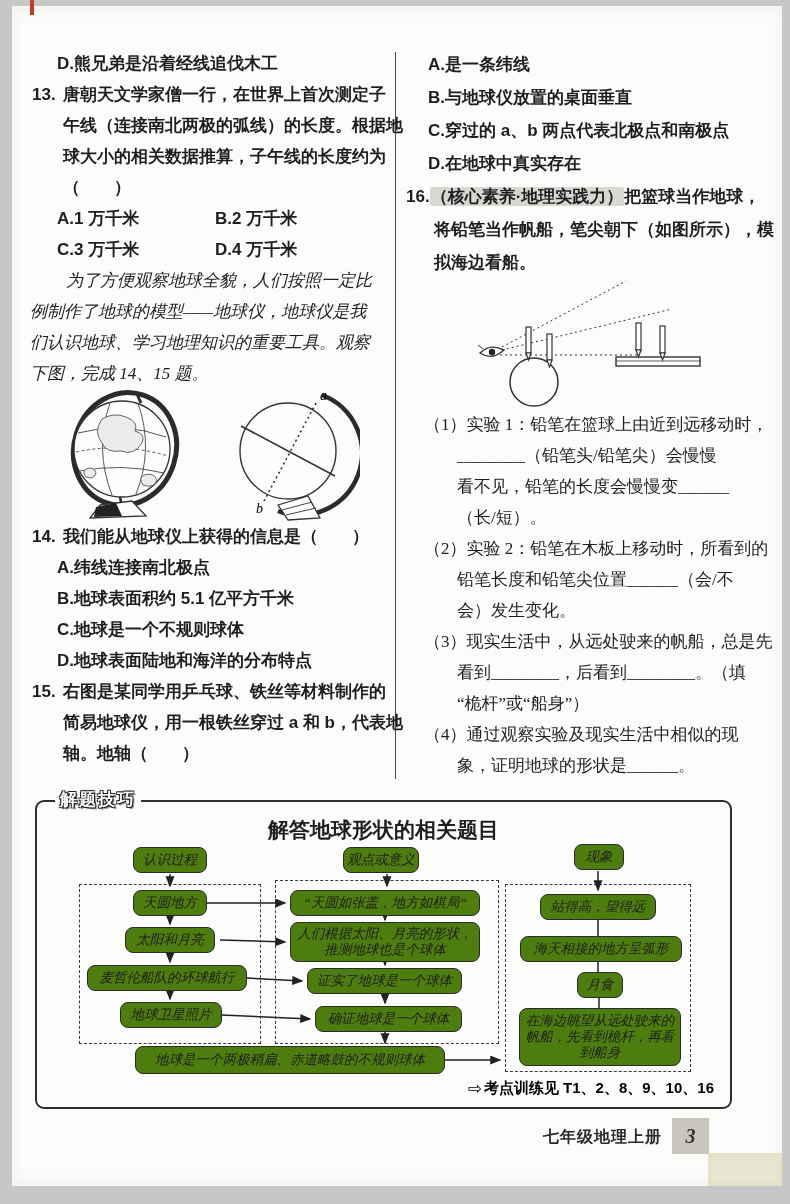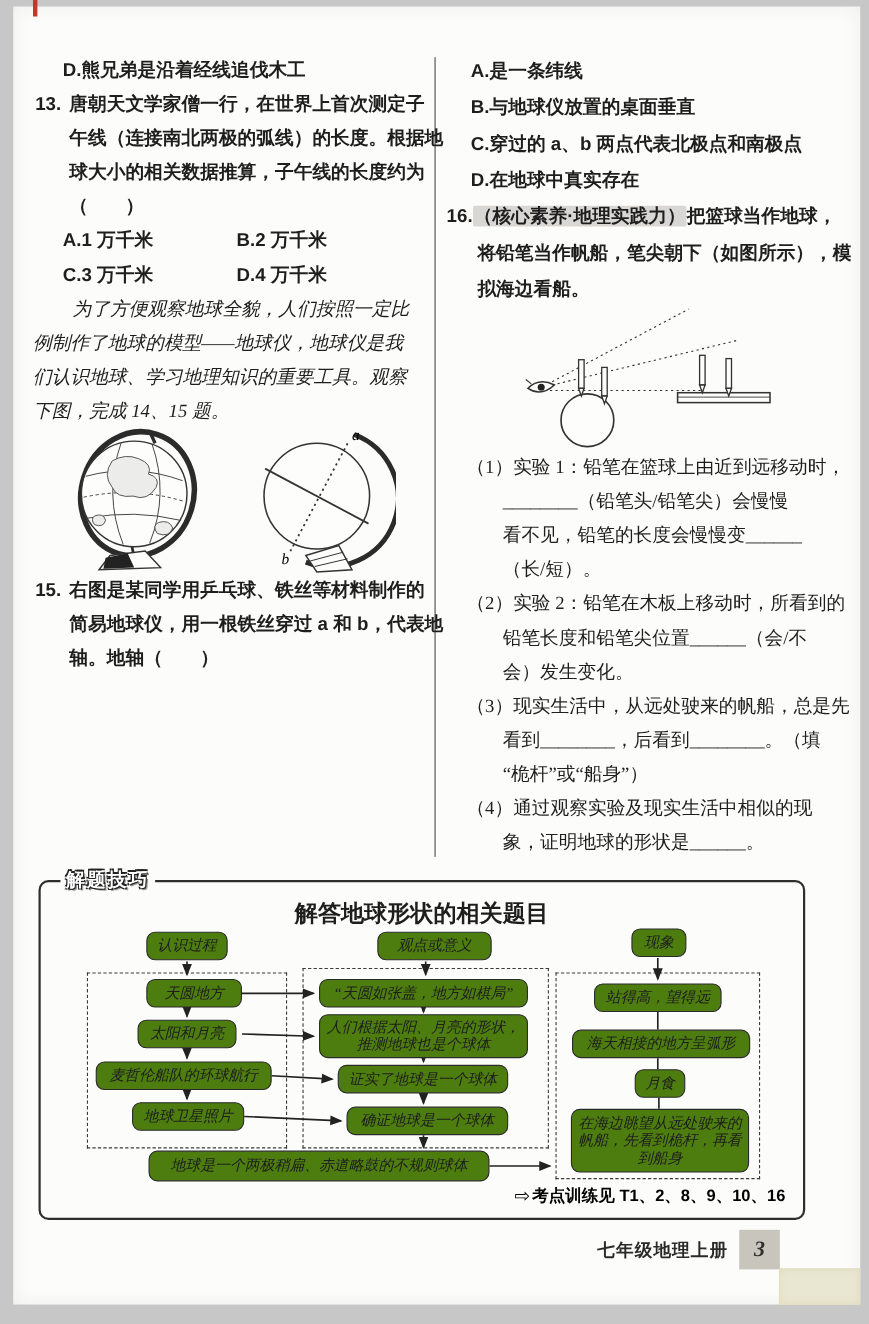--- a/index.html
+++ b/index.html
@@ -132,20 +132,30 @@
         <line x1="86" y1="14" x2="34" y2="112" stroke="#333" stroke-width="1.6" stroke-dasharray="2 3.2"></line>
         <line x1="11" y1="37" x2="105" y2="87" stroke="#333" stroke-width="1.6"></line>
         <text x="90" y="11" font-size="14" font-style="italic">a</text>
         <text x="26" y="124" font-size="14" font-style="italic">b</text>
         <path d="M48 116 L78 107 L90 129 L58 131 Z" fill="#fdfdfc" stroke="#333" stroke-width="1.3"></path>
         <line x1="52" y1="121" x2="82" y2="113" stroke="#333" stroke-width="0.9"></line>
         <line x1="56" y1="126" x2="86" y2="119" stroke="#333" stroke-width="0.9"></line>
       </svg>
     </div>
 
+    <div>
+      <div class="line sans hang">
+        <span class="qnum">14.</span>
+        <span>我们能从地球仪上获得的信息是（　　）</span>
+      </div>
+      <div class="line sans opt">A.纬线连接南北极点</div>
+      <div class="line sans opt">B.地球表面积约 5.1 亿平方千米</div>
+      <div class="line sans opt">C.地球是一个不规则球体</div>
+      <div class="line sans opt">D.地球表面陆地和海洋的分布特点</div>
+    </div>
 
     <div>
       <div class="line sans hang">
         <span class="qnum">15.</span>
         <span>右图是某同学用乒乓球、铁丝等材料制作的</span>
       </div>
       <div class="line sans hang">简易地球仪，用一根铁丝穿过 a 和 b，代表地</div>
       <div class="line sans hang">轴。地轴（　　）</div>
     </div>
   </div>
@@ -246,24 +256,24 @@
         <line x1="348" y1="192" x2="348" y2="201" marker-end="url(#ah)"></line>
         <line x1="348" y1="230" x2="348" y2="241" marker-end="url(#ah)"></line>
         <line x1="408" y1="258" x2="463" y2="258" marker-end="url(#ah)"></line>
         <line x1="561" y1="118" x2="561" y2="134"></line>
         <line x1="561" y1="160" x2="561" y2="170"></line>
         <line x1="562" y1="196" x2="562" y2="206"></line>
       </g>
     </svg>
 
     <div class="nd" style="left:96px;top:45px;width:74px;height:26px;">认识过程</div>
-    <div class="nd" style="left:306px;top:45px;width:104px;height:26px;">观点或意义</div>
+    <div class="nd" style="left:306px;top:45px;width:76px;height:26px;">观点或意义</div>
     <div class="nd" style="left:537px;top:42px;width:50px;height:26px;">现象</div>
 
-    <div class="nd" style="left:96px;top:88px;width:87px;height:26px;">天圆地方</div>
+    <div class="nd" style="left:96px;top:88px;width:74px;height:26px;">天圆地方</div>
     <div class="nd" style="left:88px;top:125px;width:90px;height:26px;">太阳和月亮</div>
     <div class="nd" style="left:50px;top:163px;width:160px;height:26px;">麦哲伦船队的环球航行</div>
     <div class="nd" style="left:83px;top:200px;width:102px;height:26px;">地球卫星照片</div>
 
     <div class="nd" style="left:253px;top:88px;width:190px;height:26px;">“天圆如张盖，地方如棋局”</div>
     <div class="nd" style="left:253px;top:120px;width:190px;height:40px;">人们根据太阳、月亮的形状，推测地球也是个球体</div>
     <div class="nd" style="left:270px;top:166px;width:155px;height:26px;">证实了地球是一个球体</div>
     <div class="nd" style="left:278px;top:204px;width:147px;height:26px;">确证地球是一个球体</div>
 
     <div class="nd" style="left:503px;top:92px;width:116px;height:26px;">站得高，望得远</div>

